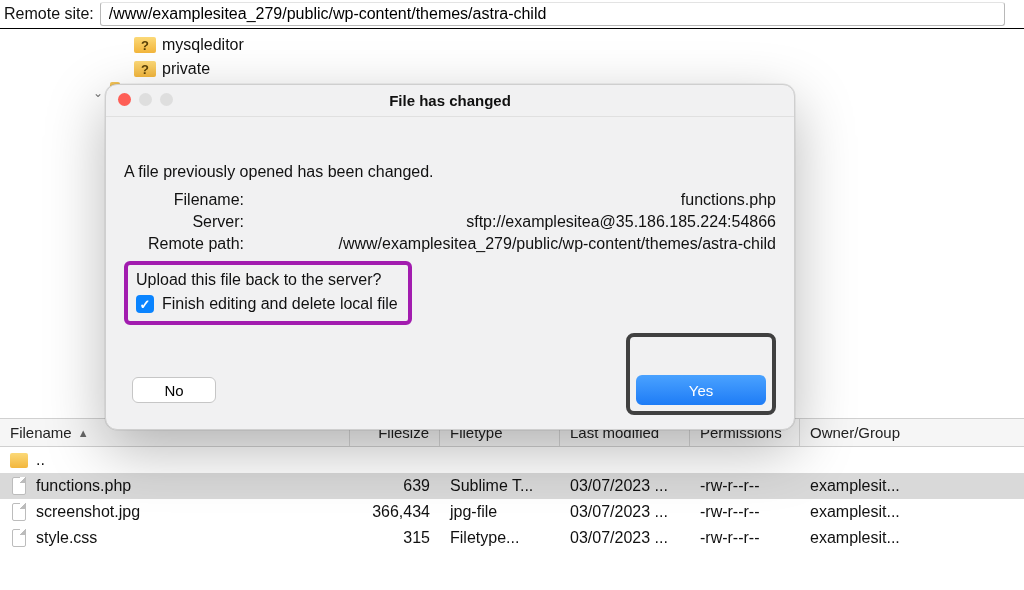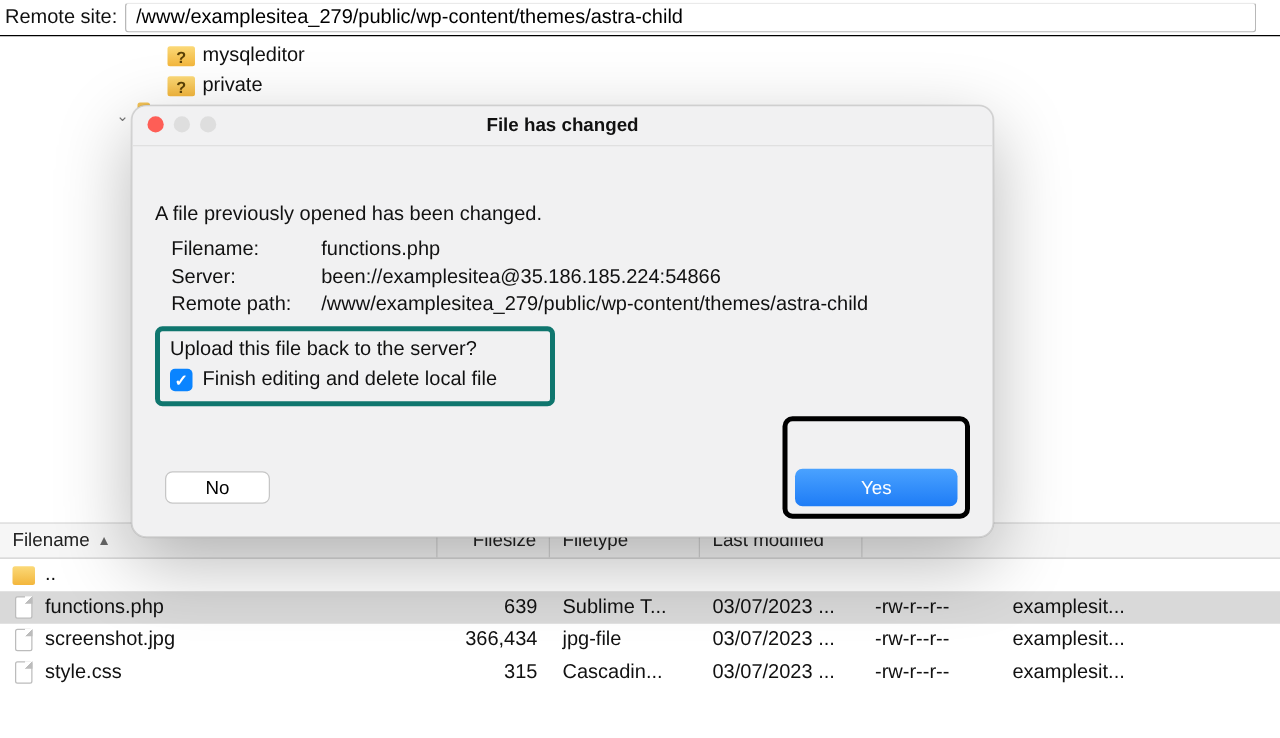--- a/index.html
+++ b/index.html
@@ -176,30 +176,30 @@
     display:flex; gap:8px;
   }
   .traffic .dot { width:13px; height:13px; border-radius:50%; }
   .dot-red    { background:#fe5e56; }
   .dot-gray1  { background:#dedede; }
   .dot-gray2  { background:#dedede; }
   .dialog-title { font-weight:600; font-size:15px; }
 
   .dialog-body { padding: 10px 18px 14px 18px; font-size:16px; }
   .dialog-body .msg { margin-bottom: 10px; margin-top: 36px; }
-  .kv { display:flex; margin: 4px 13px; }
+  .kv { display:flex; margin: 4px 0; text-align: right; }
   .kv .k { width: 120px; }
   .kv .v { flex:1; }
 
   .highlight-box {
-    border: 4px solid #0f766e;
+    border: 4px solid #a21caf;
     border-radius: 6px;
     padding: 6px 10px 8px 8px;
     margin-top: 8px;
-    width: 320px;
+    width: 288px;
   }
   .question { margin-bottom: 6px; }
   .check-row { display:flex; align-items:center; gap:8px; }
   .chk {
     width:18px; height:18px; border-radius:4px;
     background:#0a84ff; display:inline-flex;
     align-items:center; justify-content:center;
     color:#fff; font-size:13px; font-weight:bold;
   }
 
@@ -213,21 +213,21 @@
     height: 26px;
     border-radius: 6px;
     border: 1px solid #c6c6c6;
     background: #fff;
     font-size: 15px;
     display:inline-flex; align-items:center; justify-content:center;
     cursor: pointer;
     margin-top: 32px;
   }
   .yes-wrap {
-    border: 4px solid #000000;
+    border: 4px solid #404040;
     border-radius: 8px;
     padding: 6px;
   }
   .btn-primary {
     min-width: 130px; height: 30px;
     background: linear-gradient(#4aa2ff,#1e7cf6);
     color:#fff; border:none; font-weight:500;
   }
 </style>
 </head>
@@ -270,20 +270,26 @@
     </div>
     <div class="col col-size">
         <span>Filesize</span>
       </div>
     <div class="col col-type">
         <span>Filetype</span>
       </div>
     <div class="col col-mod">
         <span>Last modified</span>
       </div>
+    <div class="col col-perm">
+        <span>Permissions</span>
+      </div>
+    <div class="col col-own" style="border-right:none;">
+        <span>Owner/Group</span>
+      </div>
   </div>
   <div class="file-body">
     <div class="row">
       <div class="cell col-name" style="display:flex;align-items:center;">
         <span class="folder-icon-row">
             <span class="up-folder"></span>
           </span>
         <span>..</span>
       </div>
     </div>
@@ -314,21 +320,21 @@
       <div class="cell col-own">examplesit...</div>
     </div>
     <div class="row">
       <div class="cell col-name" style="display:flex;align-items:center;">
         <span class="file-icon">
             <span class="blank-file"></span>
           </span>
         <span>style.css</span>
       </div>
       <div class="cell col-size" style="text-align:right;">315</div>
-      <div class="cell col-type">Cascadin...</div>
+      <div class="cell col-type">Filetype...</div>
       <div class="cell col-mod">03/07/2023 ...</div>
       <div class="cell col-perm">-rw-r--r--</div>
       <div class="cell col-own">examplesit...</div>
     </div>
   </div>
 </div>
 
 <div class="dialog-wrap">
   <div class="dialog-titlebar">
     <div class="traffic">
@@ -339,21 +345,21 @@
     <span class="dialog-title">File has changed</span>
   </div>
   <div class="dialog-body">
     <div class="msg">A file previously opened has been changed.</div>
     <div class="kv">
         <span class="k">Filename:</span>
         <span class="v">functions.php</span>
       </div>
     <div class="kv">
         <span class="k">Server:</span>
-        <span class="v">been://examplesitea@35.186.185.224:54866</span>
+        <span class="v">sftp://examplesitea@35.186.185.224:54866</span>
       </div>
     <div class="kv">
         <span class="k">Remote path:</span>
         <span class="v">/www/examplesitea_279/public/wp-content/themes/astra-child</span>
       </div>
 
     <div class="highlight-box">
       <div class="question">Upload this file back to the server?</div>
       <label class="check-row">
         <span class="chk">✓</span>

